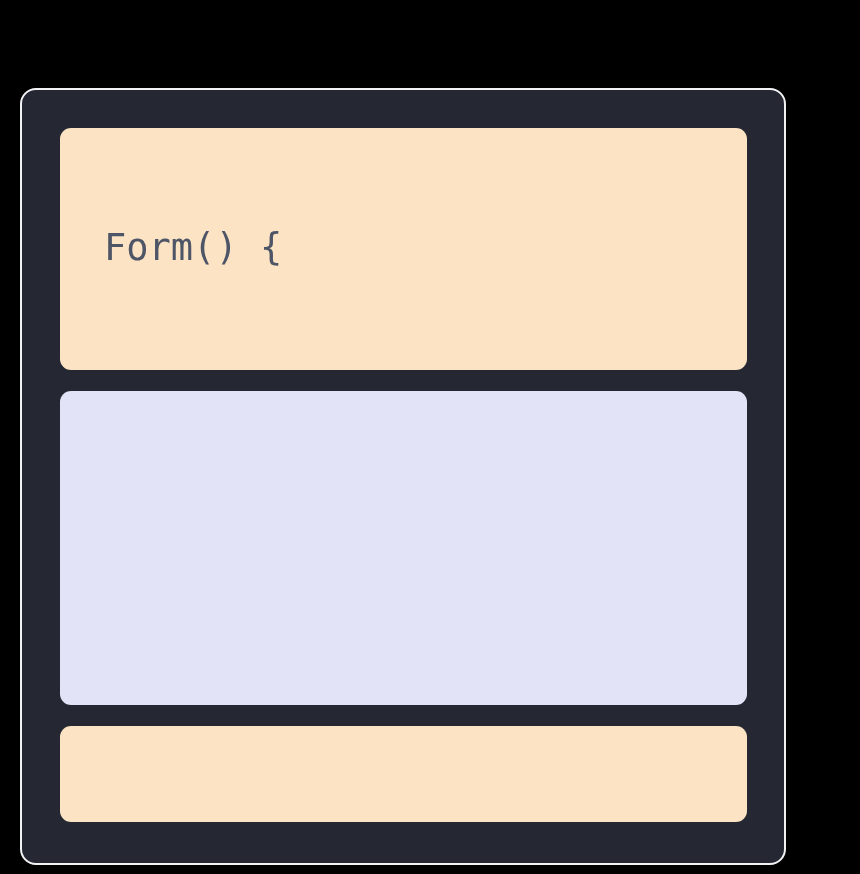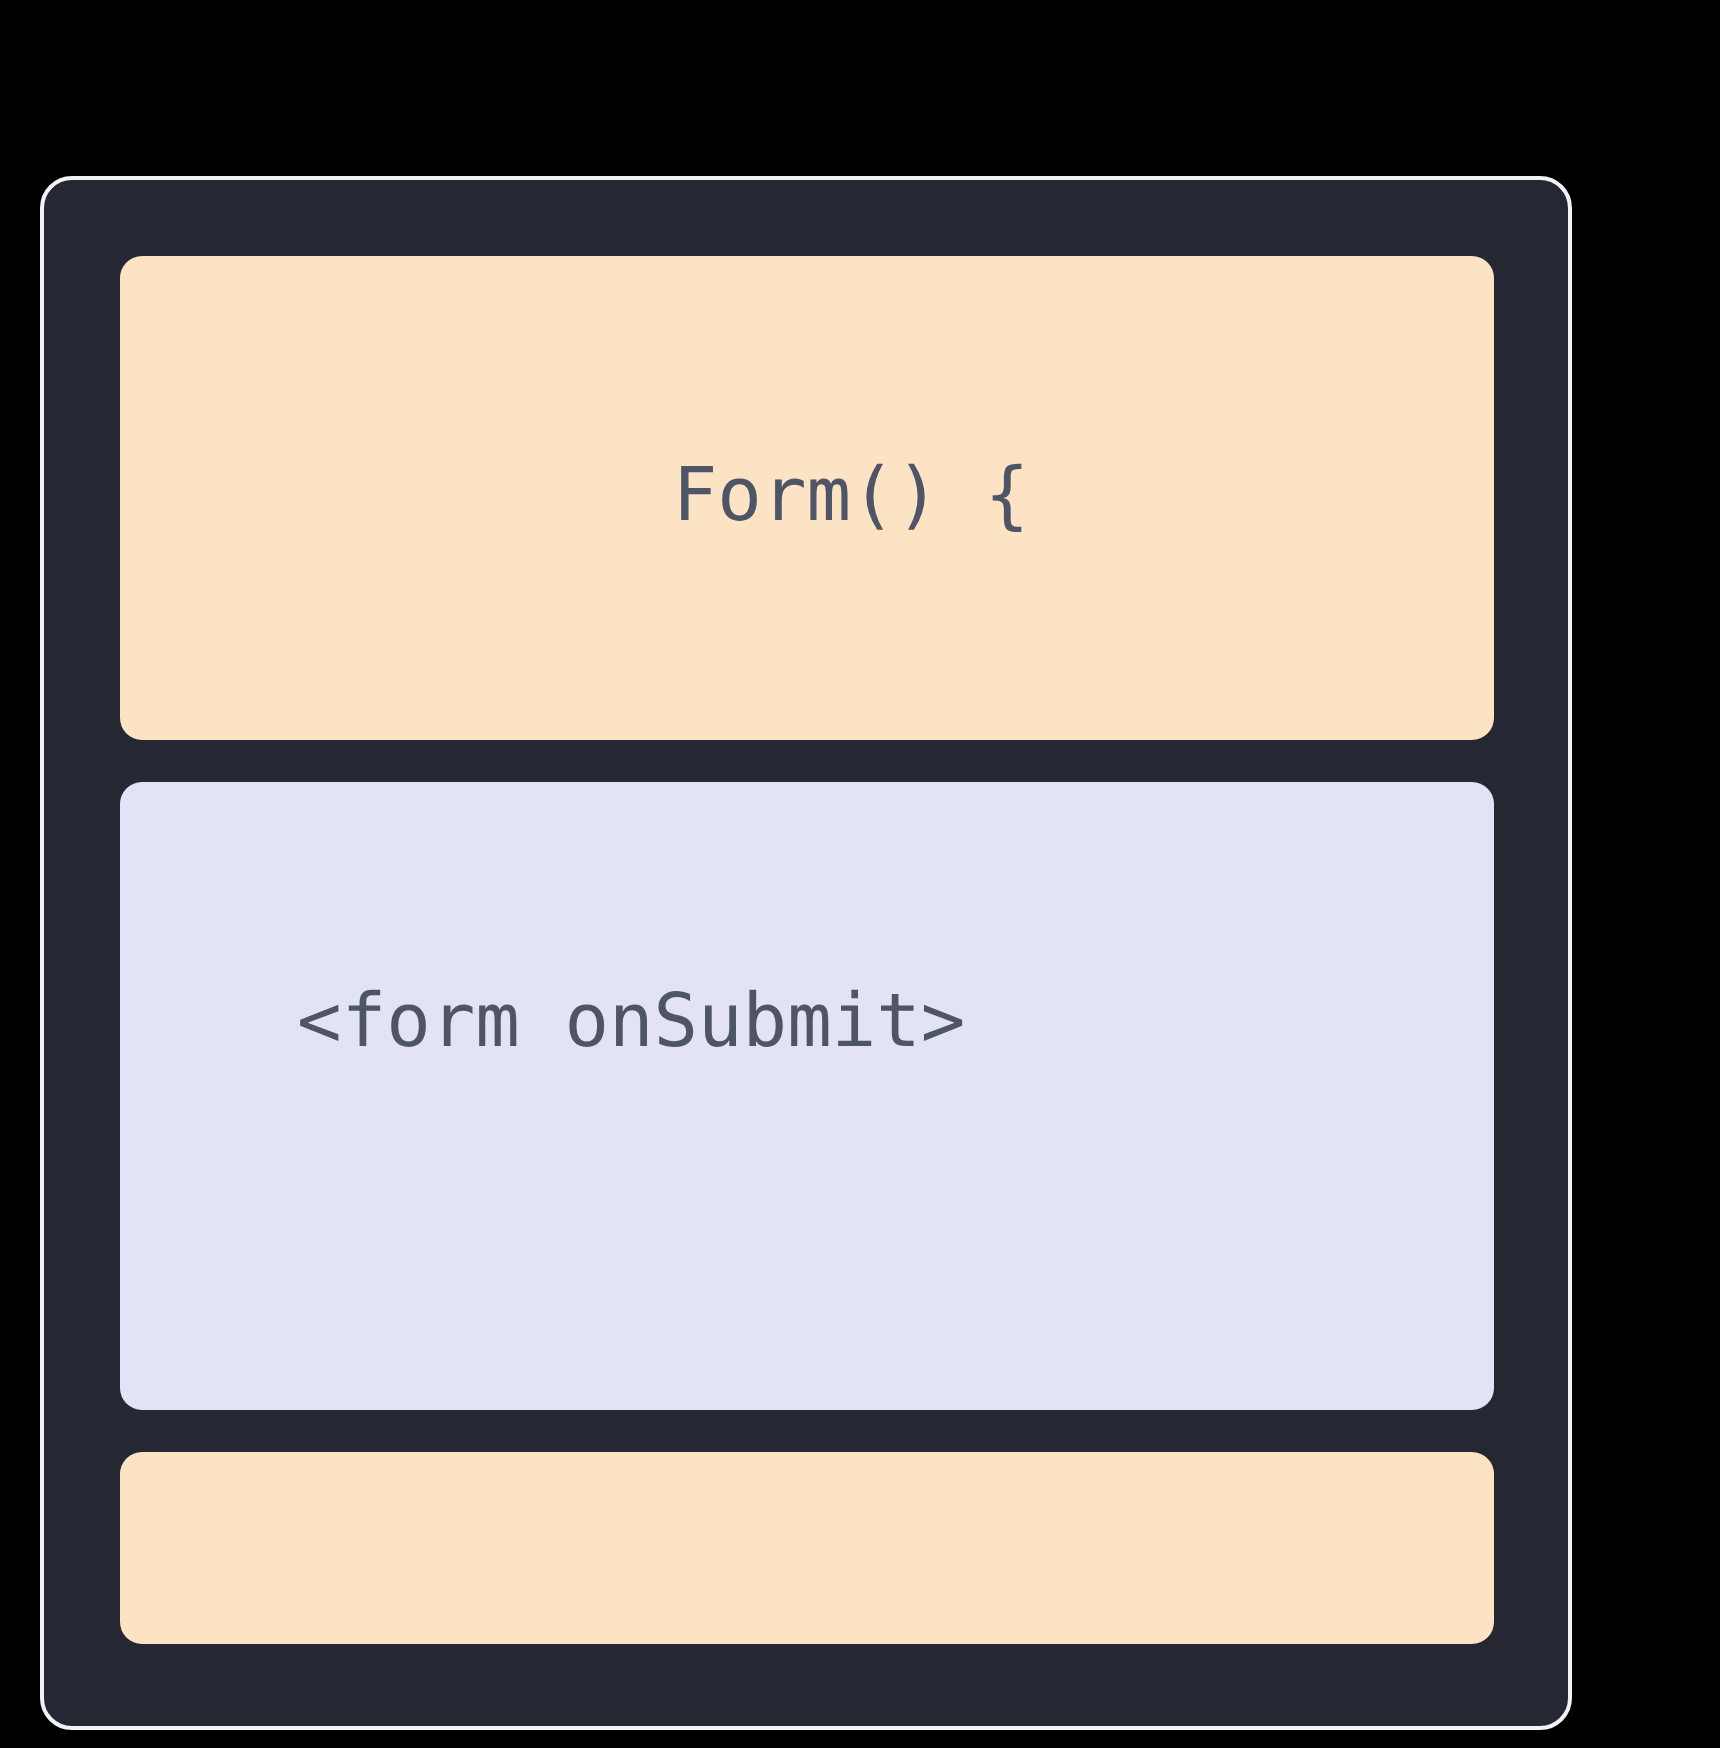--- a/index.html
+++ b/index.html
@@ -50,21 +50,20 @@
   .panel-js {
     background: #fbe3c3;
   }
   .panel-jsx {
     background: #e3e3f7;
   }
 
   #panel-declaration {
     top: 38px;
     height: 242px;
-    text-align: center;
   }
   #panel-markup {
     top: 301px;
     height: 314px;
   }
   #panel-closing {
     top: 636px;
     height: 96px;
   }
 
@@ -103,21 +102,20 @@
     <section class="code-panel panel-js" id="panel-declaration">
       <div class="code-block">
         <span class="code-line">Form() {</span>
         <span class="code-line">  onClick() {...}</span>
         
       </div>
     </section>
 
     <section class="code-panel panel-jsx" id="panel-markup">
       <div class="code-block">
-        <span class="code-line">  &lt;form onSubmit&gt;</span>
         
         
       </div>
     </section>
 
     <section class="code-panel panel-js" id="panel-closing">
       <div class="code-block">
         <span class="code-line">}</span>
       </div>
     </section>

